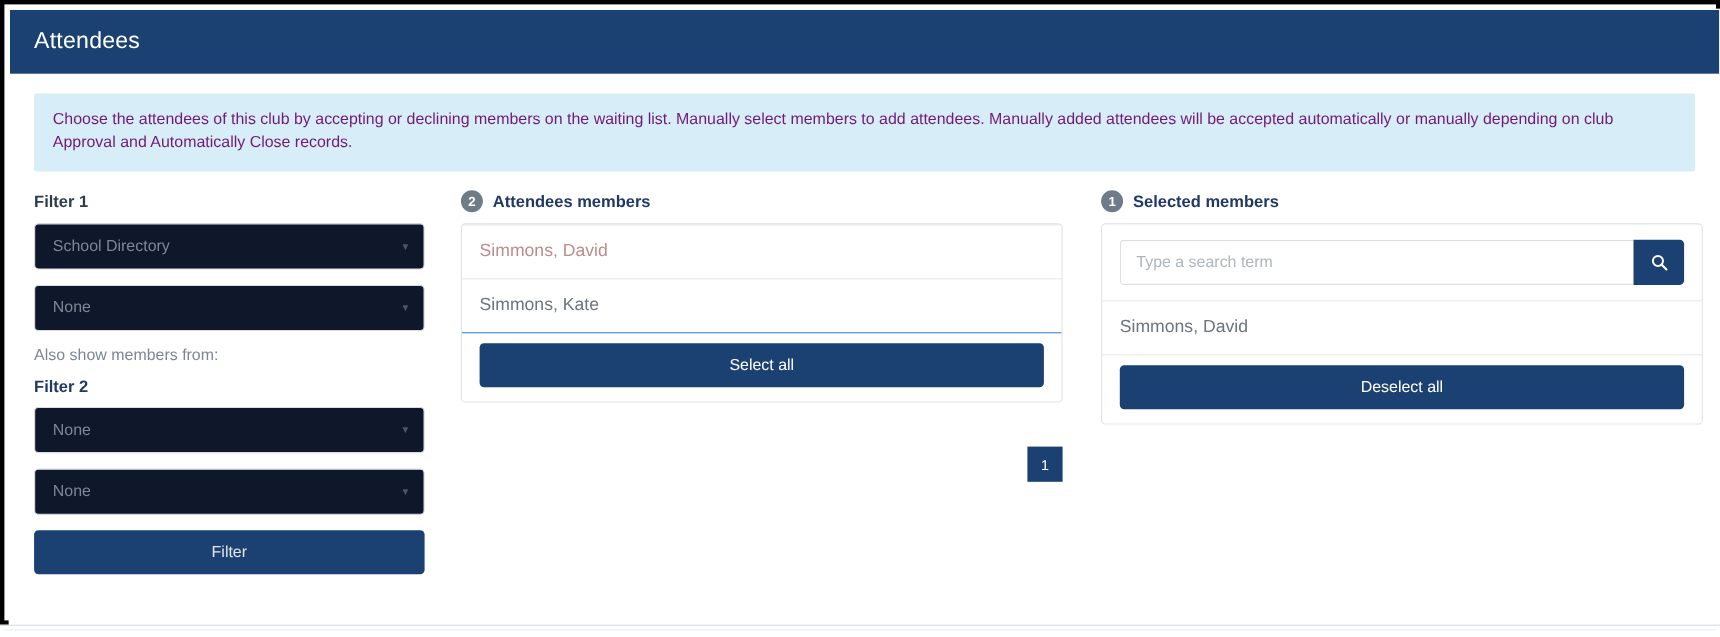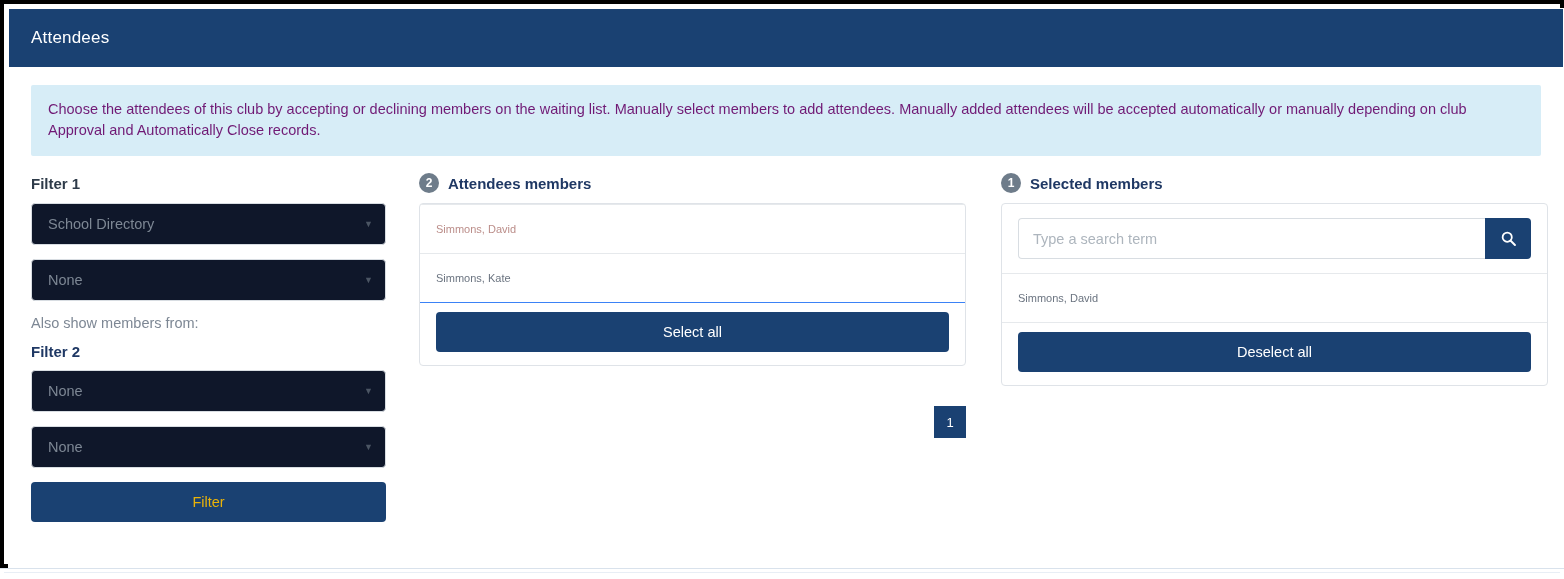--- a/index.html
+++ b/index.html
@@ -68,21 +68,21 @@
   .panel-header {
     height: 58px;
     background: #1a4172;
     display: flex;
     align-items: center;
     padding: 0 22px;
     box-sizing: border-box;
   }
   .panel-title {
     color: #ffffff;
-    font-size: 17px;
+    font-size: 21px;
     letter-spacing: .2px;
   }
 
   
   .panel-body {
     padding: 18px 22px 0 22px;
     box-sizing: border-box;
   }
 
   .info-banner {
@@ -172,21 +172,21 @@
     font-weight: bold;
     color: #1f3864;
     margin: 0 0 10px 0;
   }
 
   
   .btn-primary {
     width: 355px;
     height: 40px;
     background: #1a4172;
-    color: #eab308;
+    color: #e5e5e5;
     font-size: 14.5px;
     border: none;
     border-radius: 4px;
     cursor: pointer;
     font-family: "Liberation Sans", sans-serif;
     display: flex;
     align-items: center;
     justify-content: center;
     margin-top: 4px;
   }
@@ -247,21 +247,21 @@
     padding: 0;
   }
 
   .member-row {
     border-top: 1px solid #e6e9ec;
     height: 49px;
     display: flex;
     align-items: center;
     padding: 16px 16px;
     box-sizing: border-box;
-    font-size: 11px;
+    font-size: 16px;
     color: #6b7480;
     cursor: pointer;
   }
   .member-row.taken { color: #bb8d89; }
 
   .panel-action {
     border-top: 1px solid #3b82f6;
     padding: 9px 16px 13px 16px;
     box-sizing: border-box;
   }

